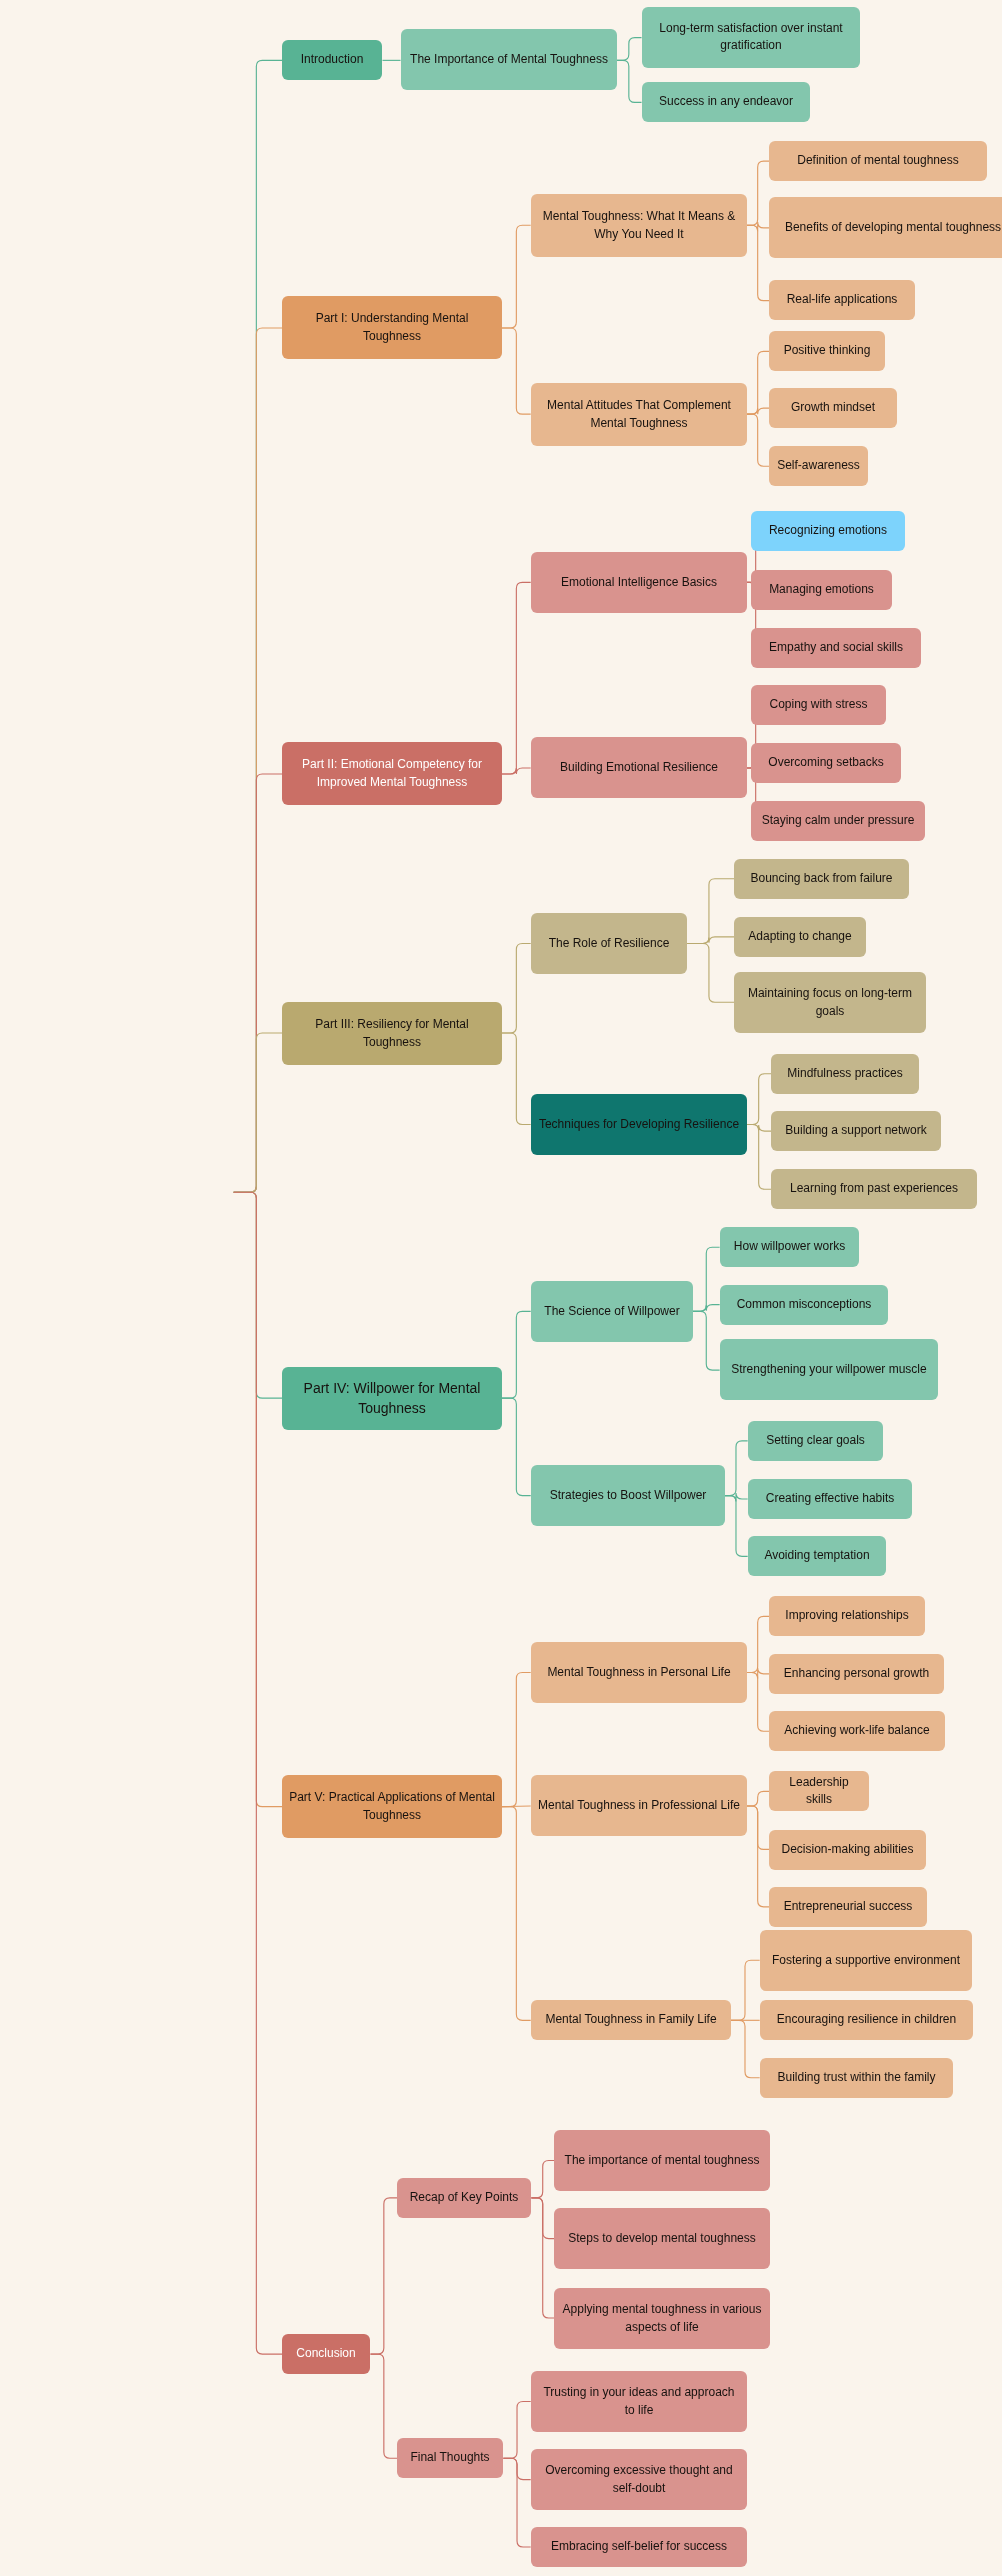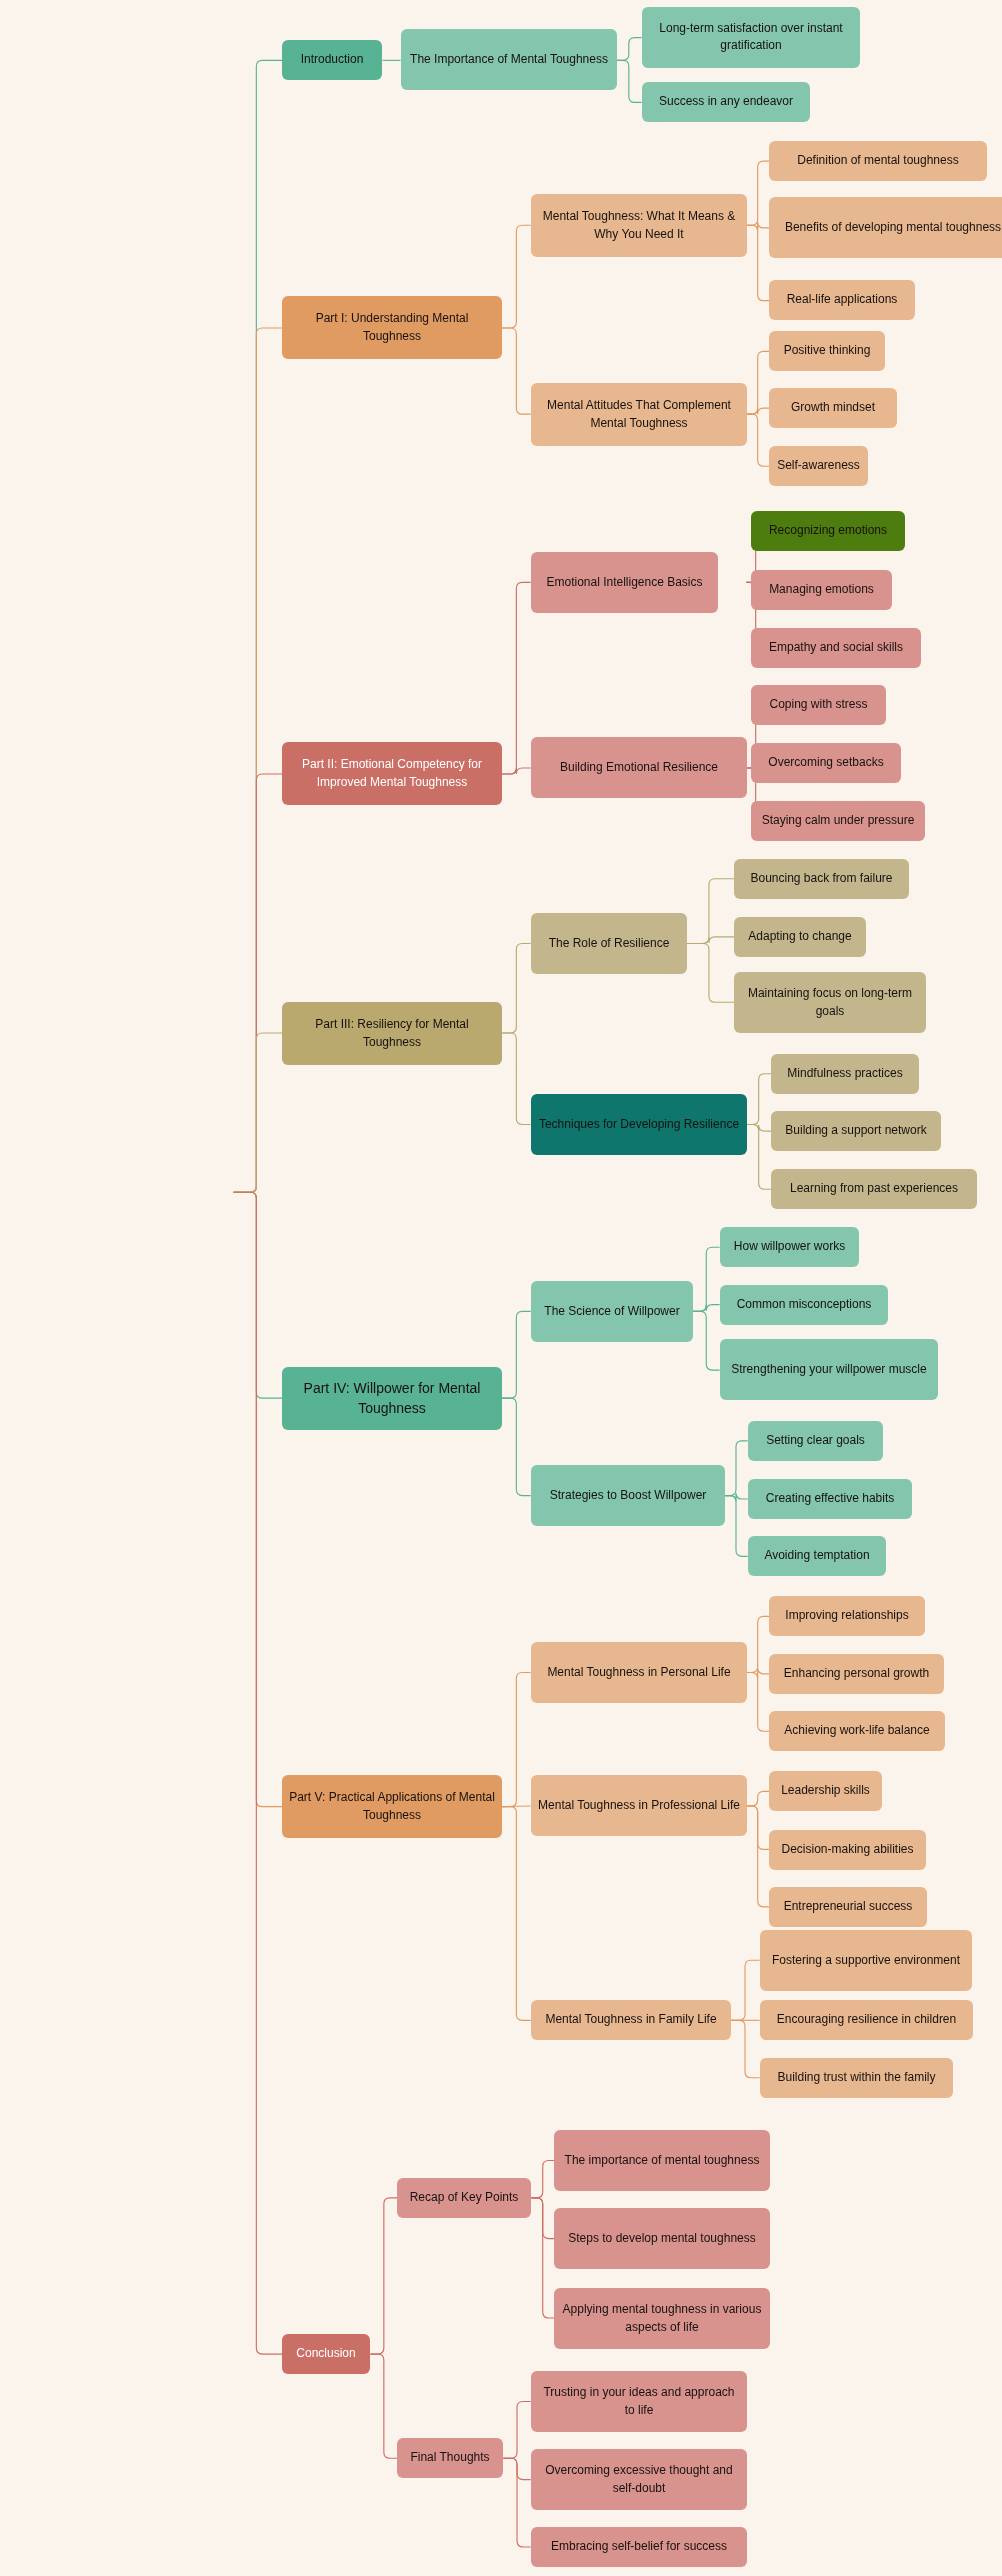--- a/index.html
+++ b/index.html
@@ -140,24 +140,24 @@
     </div>
     <div class="node" style="left: 769px; top: 388px; width: 128px; height: 40px; background: rgb(231, 183, 143); font-size: 12px;">
       <span class="node-label">Growth mindset</span>
     </div>
     <div class="node" style="left: 769px; top: 446px; width: 99px; height: 40px; background: rgb(231, 183, 143); font-size: 12px;">
       <span class="node-label">Self-awareness</span>
     </div>
     <div class="node white-text" style="left: 282px; top: 742px; width: 220px; height: 63px; background: rgb(202, 111, 102); font-size: 12px;">
       <span class="node-label">Part II: Emotional Competency for Improved Mental Toughness</span>
     </div>
-    <div class="node" style="left: 531px; top: 552px; width: 187px; height: 61px; background: rgb(217, 147, 142); font-size: 12px;">
+    <div class="node" style="left: 531px; top: 552px; width: 216px; height: 61px; background: rgb(217, 147, 142); font-size: 12px;">
       <span class="node-label">Emotional Intelligence Basics</span>
     </div>
-    <div class="node" style="left: 751px; top: 511px; width: 154px; height: 40px; background: #4d7c0f; font-size: 12px;">
+    <div class="node" style="left: 751px; top: 511px; width: 154px; height: 40px; background: #7dd3fc; font-size: 12px;">
       <span class="node-label">Recognizing emotions</span>
     </div>
     <div class="node" style="left: 751px; top: 570px; width: 141px; height: 40px; background: rgb(217, 147, 142); font-size: 12px;">
       <span class="node-label">Managing emotions</span>
     </div>
     <div class="node" style="left: 751px; top: 628px; width: 170px; height: 40px; background: rgb(217, 147, 142); font-size: 12px;">
       <span class="node-label">Empathy and social skills</span>
     </div>
     <div class="node" style="left: 531px; top: 737px; width: 216px; height: 61px; background: rgb(217, 147, 142); font-size: 12px;">
       <span class="node-label">Building Emotional Resilience</span>
@@ -236,21 +236,21 @@
     </div>
     <div class="node" style="left: 769px; top: 1654px; width: 175px; height: 40px; background: rgb(231, 183, 143); font-size: 12px;">
       <span class="node-label">Enhancing personal growth</span>
     </div>
     <div class="node" style="left: 769px; top: 1711px; width: 176px; height: 40px; background: rgb(231, 183, 143); font-size: 12px;">
       <span class="node-label">Achieving work-life balance</span>
     </div>
     <div class="node" style="left: 531px; top: 1775px; width: 216px; height: 61px; background: rgb(231, 183, 143); font-size: 12px;">
       <span class="node-label">Mental Toughness in Professional Life</span>
     </div>
-    <div class="node" style="left: 769px; top: 1771px; width: 113px; height: 40px; background: rgb(231, 183, 143); font-size: 12px;">
+    <div class="node" style="left: 769px; top: 1771px; width: 100px; height: 40px; background: rgb(231, 183, 143); font-size: 12px;">
       <span class="node-label">Leadership skills</span>
     </div>
     <div class="node" style="left: 769px; top: 1830px; width: 157px; height: 40px; background: rgb(231, 183, 143); font-size: 12px;">
       <span class="node-label">Decision-making abilities</span>
     </div>
     <div class="node" style="left: 769px; top: 1887px; width: 158px; height: 40px; background: rgb(231, 183, 143); font-size: 12px;">
       <span class="node-label">Entrepreneurial success</span>
     </div>
     <div class="node" style="left: 531px; top: 2000px; width: 200px; height: 40px; background: rgb(231, 183, 143); font-size: 12px;">
       <span class="node-label">Mental Toughness in Family Life</span>

